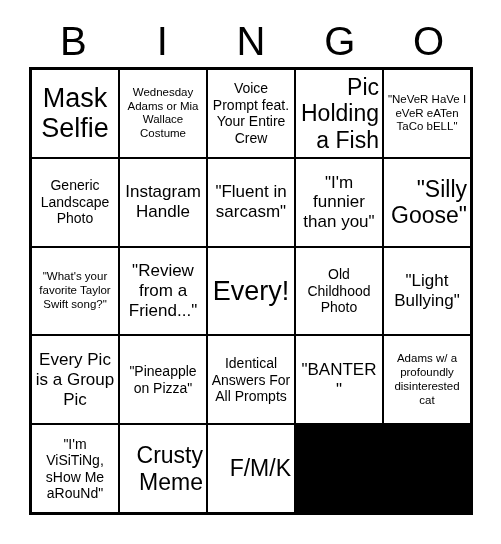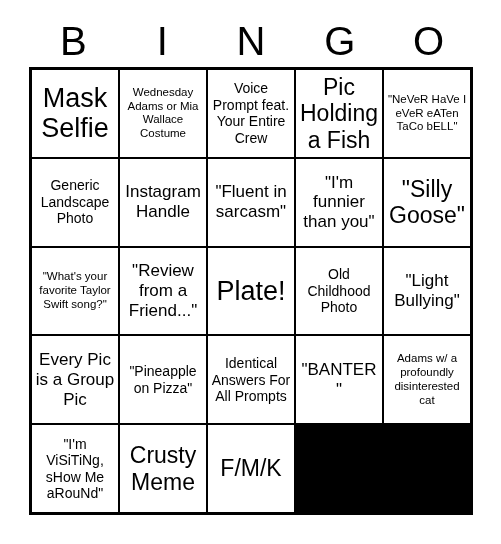--- a/index.html
+++ b/index.html
@@ -64,21 +64,21 @@
     overflow: hidden;
   }
   .cell-text {
     display: block;
     width: 100%;
     line-height: 1.16;
     color: #000000;
     word-wrap: break-word;
   }
   .sz-xl { font-size: 27px; line-height: 1.12; }
-  .sz-lg { font-size: 23px; line-height: 1.14; }
+  .sz-lg { font-size: 23px; line-height: 1.14; text-align: right; }
   .sz-md { font-size: 17px; line-height: 1.16; }
   .sz-sm { font-size: 14px; line-height: 1.18; }
   .sz-xs { font-size: 11.5px; line-height: 1.2; }
 </style>
 </head>
 <body>
 
 <div class="card">
 
   <div class="header-row">
@@ -123,21 +123,21 @@
         <span class="cell-text sz-lg">"Silly Goose"</span>
       </div>
 
     <div class="cell">
         <span class="cell-text sz-xs">"What's your favorite Taylor Swift song?"</span>
       </div>
     <div class="cell">
         <span class="cell-text sz-md">"Review from a Friend..."</span>
       </div>
     <div class="cell">
-        <span class="cell-text sz-xl">Plate!</span>
+        <span class="cell-text sz-xl">Every!</span>
       </div>
     <div class="cell">
         <span class="cell-text sz-sm">Old Childhood Photo</span>
       </div>
     <div class="cell">
         <span class="cell-text sz-md">"Light Bullying"</span>
       </div>
 
     <div class="cell">
         <span class="cell-text sz-md">Every Pic is a Group Pic</span>

